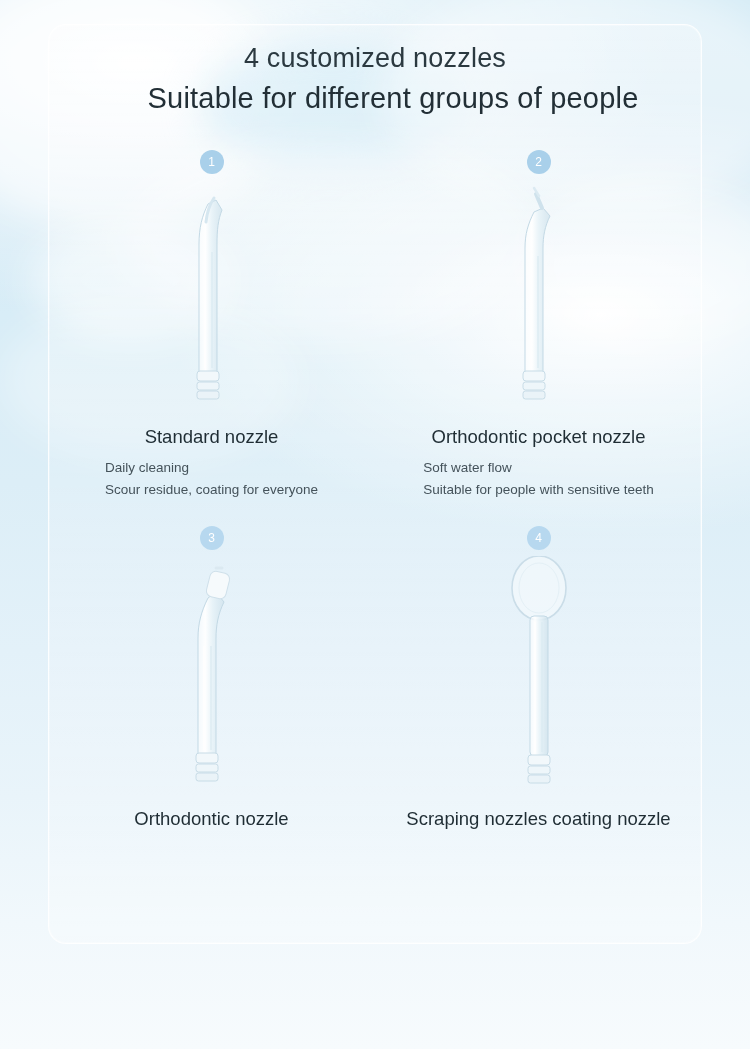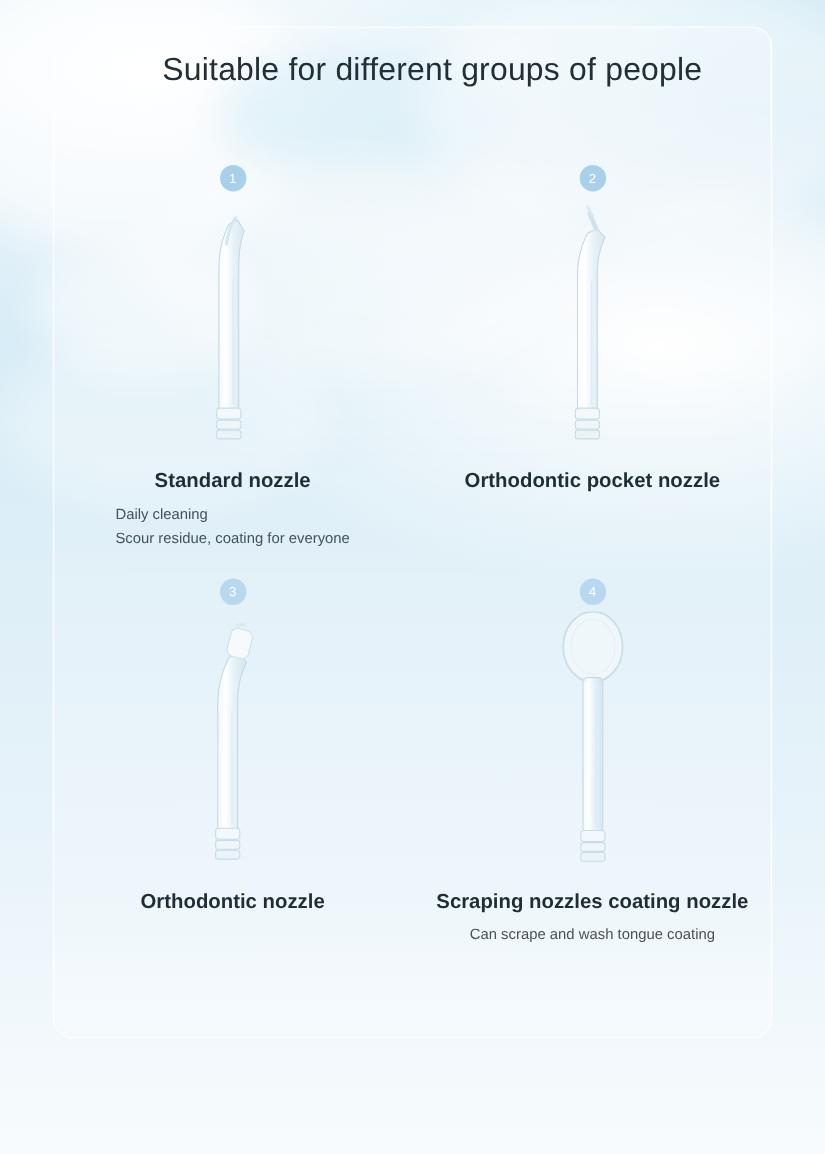--- a/index.html
+++ b/index.html
@@ -114,21 +114,20 @@
     justify-content: center;
     margin-top: 6px;
   }
   .nozzle-wrap.tall { height: 238px; }
 
   .cap {
     font-size: 18.5px;
     color: #1f2d34;
     margin-top: 14px;
     text-align: center;
-    font-weight: bold;
   }
   .sub {
     font-size: 13.5px;
     color: #44525a;
     margin-top: 9px;
     line-height: 1.6;
   }
   .sub-line { display: block; }
 
   .row-2 { margin-top: 26px; }
@@ -142,20 +141,21 @@
   <div class="water-blob wb6"></div>
   <div class="water-blob wb3"></div>
   <div class="water-blob wb2"></div>
   <div class="water-blob wb4"></div>
   <div class="water-blob wb7"></div>
   <div class="water-blob wb5"></div>
 
   <div class="card"></div>
 
   <div class="headings">
+    <div class="title-1">4 customized nozzles</div>
     <div class="title-2">Suitable for different groups of people</div>
   </div>
 
   <div class="grid">
 
     <div class="row">
 
       <div class="cell">
         <div class="badge">1</div>
         <div class="nozzle-wrap">
@@ -200,20 +200,24 @@
             <path d="M63 26 L57 12" stroke="#cfe2ec" stroke-width="4" stroke-linecap="round" fill="none"></path>
             <path d="M60 14 L55 6" stroke="#dbeaf2" stroke-width="2.5" stroke-linecap="round" fill="none"></path>
             <line x1="52" y1="74" x2="52" y2="186" stroke="#ffffff" stroke-width="2" opacity="0.85"></line>
             <line x1="59" y1="74" x2="59" y2="186" stroke="#dcebf3" stroke-width="1.4" opacity="0.9"></line>
             <rect x="44" y="189" width="22" height="10" rx="3" fill="#f2f8fb" stroke="#c8dce7" stroke-width="1"></rect>
             <rect x="44" y="200" width="22" height="8" rx="2.5" fill="#eef6fa" stroke="#c8dce7" stroke-width="1"></rect>
             <rect x="44" y="209" width="22" height="8" rx="2.5" fill="#eaf3f8" stroke="#c8dce7" stroke-width="1"></rect>
           </svg>
         </div>
         <div class="cap">Orthodontic pocket nozzle</div>
+        <div class="sub">
+          <span class="sub-line">Soft water flow</span>
+          <span class="sub-line">Suitable for people with sensitive teeth</span>
+        </div>
       </div>
 
     </div>
 
     <div class="row row-2">
 
       <div class="cell">
         <div class="badge lighter">3</div>
         <div class="nozzle-wrap tall">
           <svg width="120" height="238" viewBox="0 0 120 238" aria-hidden="true">
@@ -257,20 +261,19 @@
             <rect x="51" y="60" width="18" height="140" rx="4" fill="url(#gTng)" stroke="#c3d9e5" stroke-width="1"></rect>
             <line x1="56" y1="66" x2="56" y2="196" stroke="#ffffff" stroke-width="2" opacity="0.85"></line>
             <line x1="63" y1="66" x2="63" y2="196" stroke="#dcebf3" stroke-width="1.4" opacity="0.9"></line>
             <rect x="49" y="199" width="22" height="10" rx="3" fill="#f2f8fb" stroke="#c8dce7" stroke-width="1"></rect>
             <rect x="49" y="210" width="22" height="8" rx="2.5" fill="#eef6fa" stroke="#c8dce7" stroke-width="1"></rect>
             <rect x="49" y="219" width="22" height="8" rx="2.5" fill="#eaf3f8" stroke="#c8dce7" stroke-width="1"></rect>
           </svg>
         </div>
         <div class="cap">Scraping nozzles coating nozzle</div>
         <div class="sub">
-          <span class="sub-line">Can scrape and wash tongue coating</span>
         </div>
       </div>
 
     </div>
 
   </div>
 </div>
 
 </body></html>

